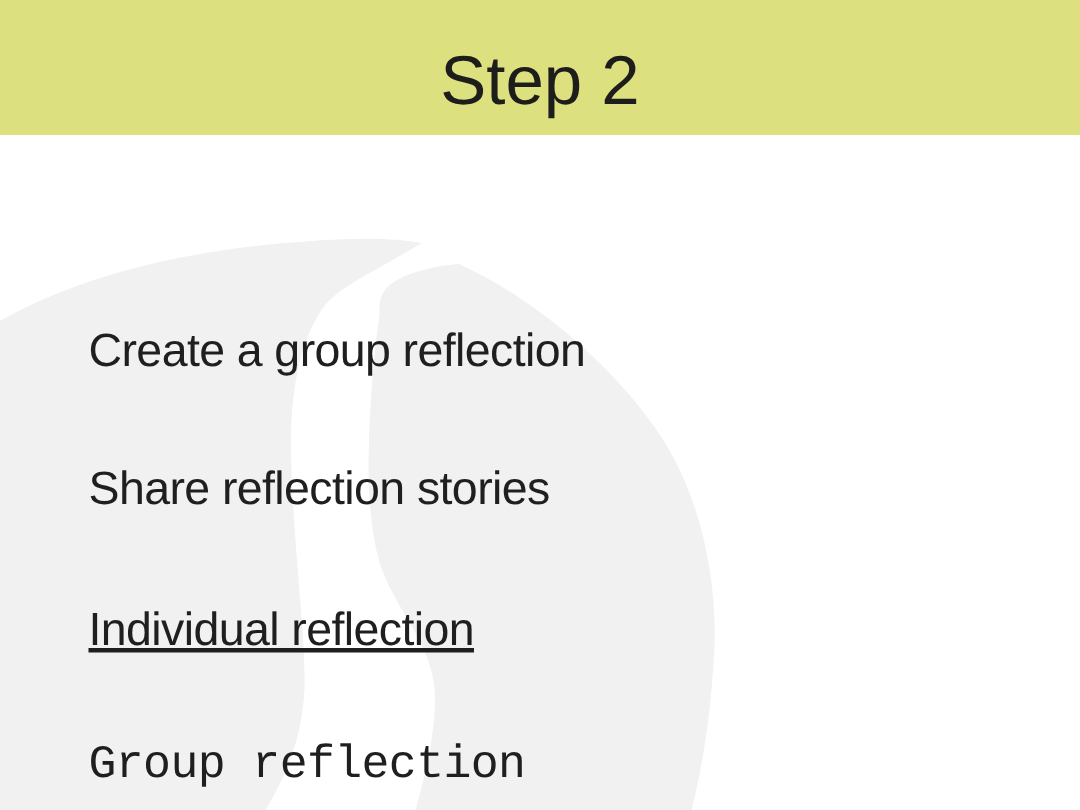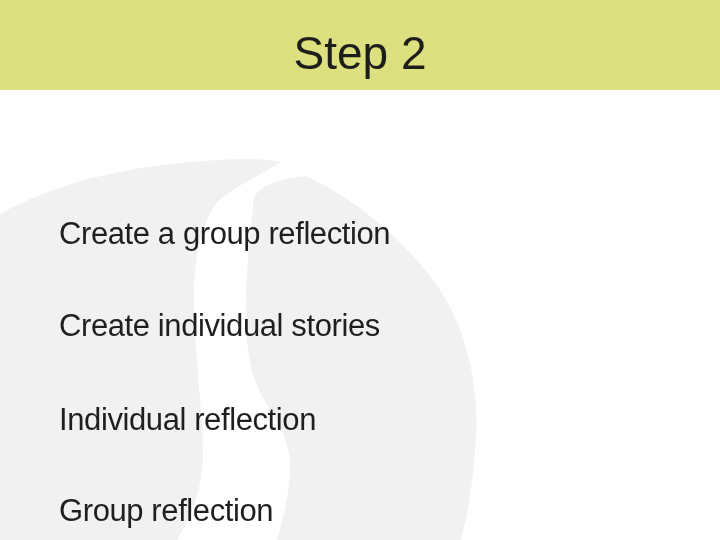--- a/index.html
+++ b/index.html
@@ -54,22 +54,22 @@
     position: absolute;
     left: 55px;
     font-size: 31px;
     line-height: 1;
     letter-spacing: -0.4px;
     color: var(--body-text, #1f1f1f);
     white-space: nowrap;
   }
   .bullet-line.l1 { top: 128px; }
   .bullet-line.l2 { top: 220px; }
-  .bullet-line.l3 { top: 314px; }
-  .bullet-line.l4 { top: 405px; }
+  .bullet-line.l3 { top: 314px; text-decoration: underline; }
+  .bullet-line.l4 { top: 405px; font-family: Liberation Mono, monospace; }
 </style>
 </head>
 <body>
 
 <div class="slide" style="--band: #dde07e; --title-text: #1d1d1b; --body-text: #1f1f1f; --bg: #ffffff;">
 
   <svg class="watermark" viewBox="0 0 720 540" aria-hidden="true">
     <path class="wm-path" d="M0,214
          C60,180 140,163 230,159.5
          C252,158.5 268,159.5 281,162
@@ -90,18 +90,18 @@
          C252,198 256,191 266,186
          C278,180 292,177 306,176 Z" fill="#f1f1f2"></path>
   </svg>
 
   <div class="title-band">
     <span class="slide-title">Step 2</span>
   </div>
 
   <div class="body-area">
     <div class="bullet-line l1">Create a group reflection</div>
-    <div class="bullet-line l2">Create individual stories</div>
+    <div class="bullet-line l2">Share reflection stories</div>
     <div class="bullet-line l3">Individual reflection</div>
     <div class="bullet-line l4">Group reflection</div>
   </div>
 
 </div>
 
 </body></html>

